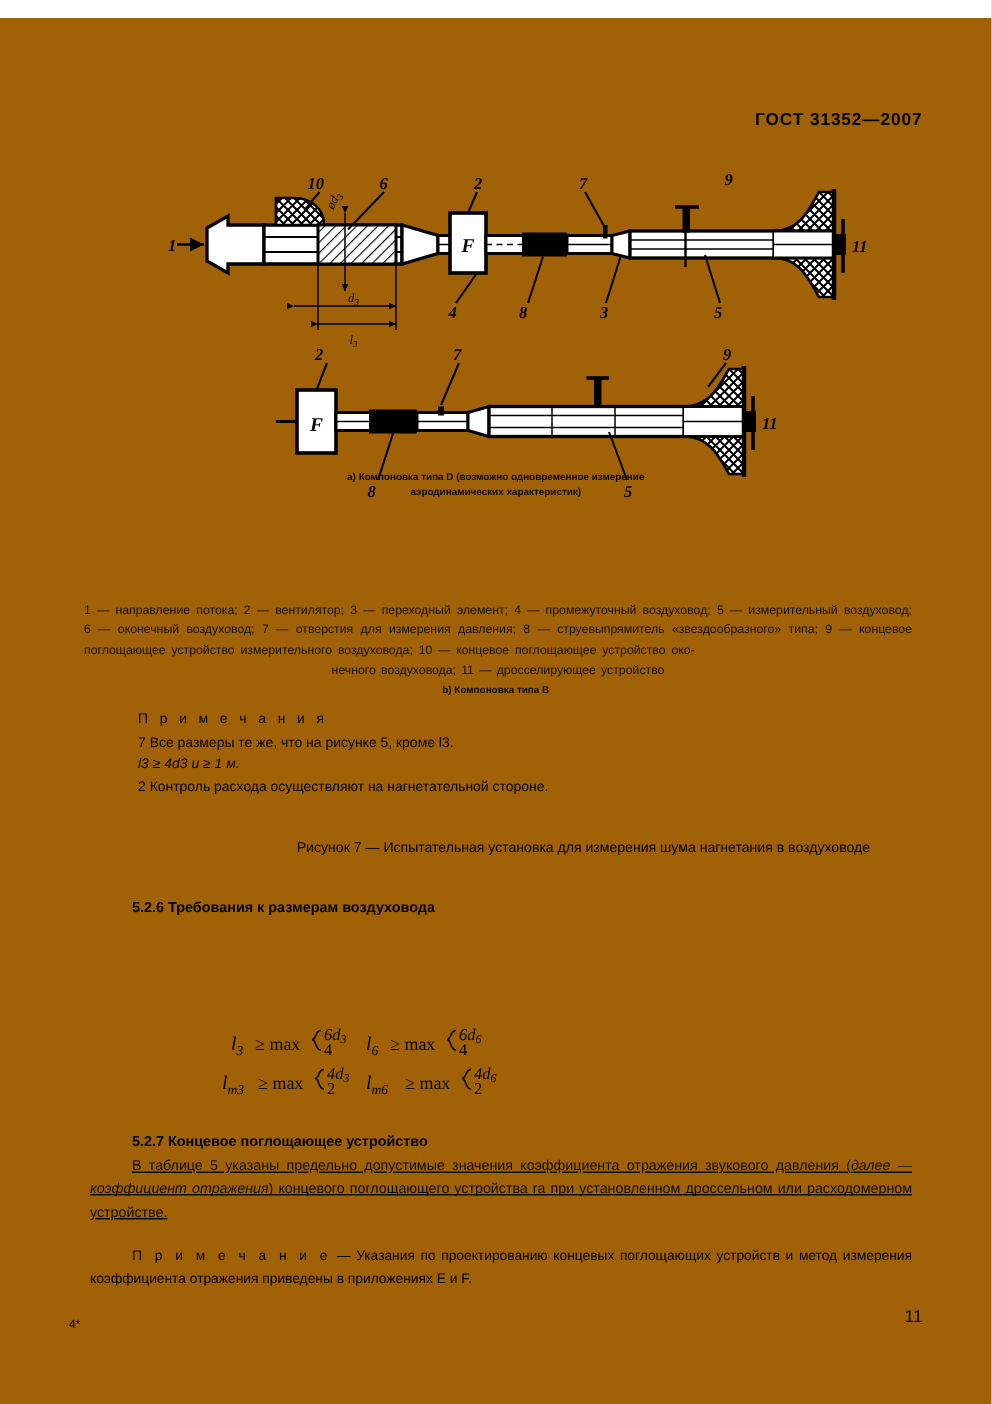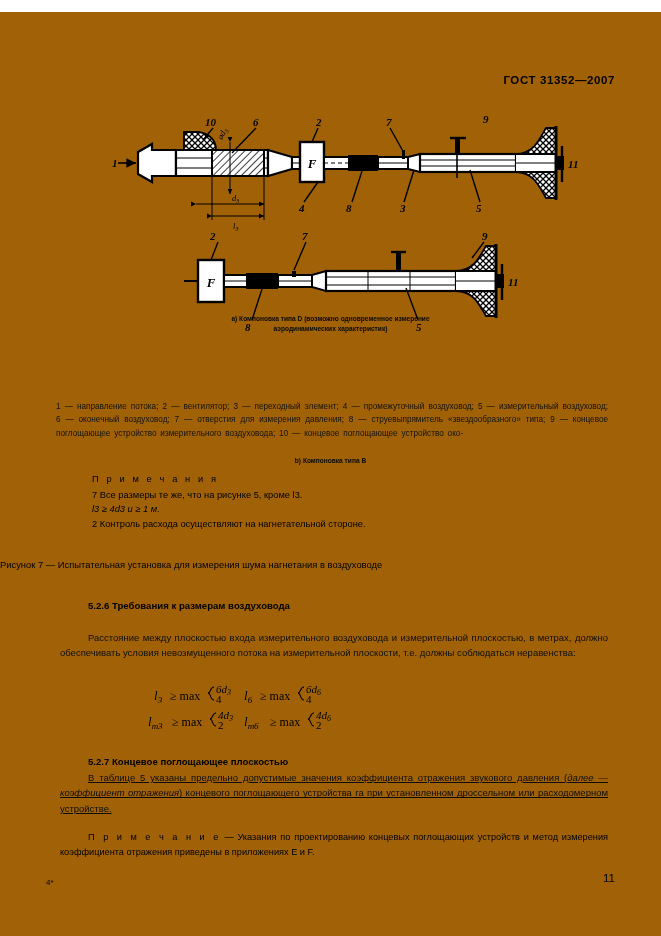--- a/index.html
+++ b/index.html
@@ -91,21 +91,21 @@
     margin-bottom: 1px;
   }
   .notes i { font-style: italic; margin-top: 48px; }
 
   
   .fig-caption {
     position: absolute;
     left: 0;
     top: 547px;
     width: 580px;
-    text-align: left;
+    text-align: right;
     font-size: 9.4px;
   }
 
   
   .sec-head {
     position: absolute;
     font-size: 9.6px;
     font-weight: bold;
   }
   #sec526-head { left: 88px; top: 588px; }
@@ -335,41 +335,39 @@
     <div class="subcap subcap-a">
       <div>a) Компоновка типа D (возможно одновременное измерение</div>
       <div>аэродинамических характеристик)</div>
     </div>
 
     <div class="subcap subcap-b">b) Компоновка типа B</div>
   </div>
 
   <div class="legend">
     <span>1 — направление потока; 2 — вентилятор; 3 — переходный элемент; 4 — промежуточный воздуховод; 5 — измерительный воздуховод; 6 — оконечный воздуховод; 7 — отверстия для измерения давления; 8 — струевыпрямитель «звездообразного» типа; 9 — концевое поглощающее устройство измерительного воздуховода; 10 — концевое поглощающее устройство око-</span>
+    <div class="lastline">нечного воздуховода; 11 — дросселирующее устройство</div>
   </div>
 
   <div class="notes">
     <div class="notes-title">П р и м е ч а н и я</div>
     <div>
       <span>7 Все размеры те же, что на рисунке 5, кроме l3.</span>
     </div>
     <div>
       <i>l3 ≥ 4d3 и ≥ 1 м.</i>
     </div>
     <div>2 Контроль расхода осуществляют на нагнетательной стороне.</div>
   </div>
 
   <div class="fig-caption">Рисунок 7 — Испытательная установка для измерения шума нагнетания в воздуховоде</div>
 
   <div class="sec-head" id="sec526-head">5.2.6  Требования к размерам воздуховода</div>
 
 
-  <div class="para" id="p526b">
-    <span class="indent">Расстояние между плоскостью входа измерительного воздуховода и измерительной плоскостью, в метрах, должно обеспечивать условия невозмущенного потока на измерительной плоскости, т.е. должны соблюдаться неравенства:</span>
-  </div>
 
   <div class="formulas">
     <svg width="250" height="58" viewBox="0 0 250 58">
       <g font-family="'Liberation Serif',serif" fill="#000">
 
         <text x="6" y="22" font-size="13" font-style="italic">l<tspan font-size="9" dy="3">3</tspan></text>
         <text x="22" y="22" font-size="12">≥ max</text>
         <path d="M66,9 C62,9 63,15 60,15 C63,15 62,22 66,22" stroke="#000" stroke-width="1.1" fill="none"></path>
         <text x="68" y="15" font-size="11" font-style="italic">6d<tspan font-size="8" dy="2">3</tspan></text>
         <text x="68" y="25" font-size="11">4</text>
@@ -386,21 +384,21 @@
         <text x="70" y="51" font-size="11">2</text>
         <text x="96" y="48" font-size="13" font-style="italic">l<tspan font-size="9" dy="3">m6</tspan></text>
         <text x="122" y="48" font-size="12">≥ max</text>
         <path d="M166,35 C162,35 163,41 160,41 C163,41 162,48 166,48" stroke="#000" stroke-width="1.1" fill="none"></path>
         <text x="168" y="41" font-size="11" font-style="italic">4d<tspan font-size="8" dy="2">6</tspan></text>
         <text x="168" y="51" font-size="11">2</text>
       </g>
     </svg>
   </div>
 
-  <div class="sec-head" id="sec527-head">5.2.7 Концевое поглощающее плоскостью</div>
+  <div class="sec-head" id="sec527-head">5.2.7 Концевое поглощающее устройство</div>
 
   <div class="para" id="p527a">
     <span class="indent"><span>В таблице 5 указаны предельно допустимые значения коэффициента отражения звукового давления (</span><i>далее — коэффициент отражения</i><span>) концевого поглощающего устройства ra при установленном  дроссельном или расходомерном устройстве.</span></span>
   </div>
 
   <div class="bottom-note">
     <span class="indent"><span class="sp">П р и м е ч а н и е</span><span> — Указания по проектированию концевых поглощающих устройств и метод измерения коэффициента отражения приведены в приложениях E и F.</span></span>
   </div>
 
   <div class="folio-left">4*</div>

